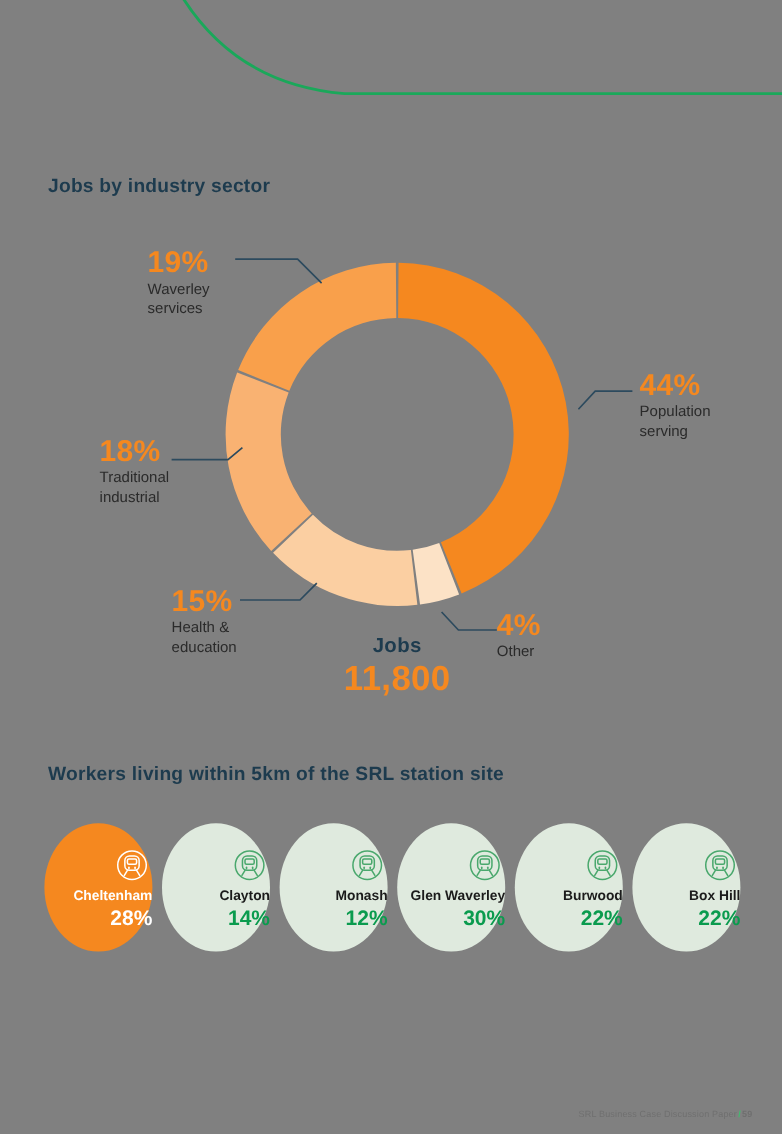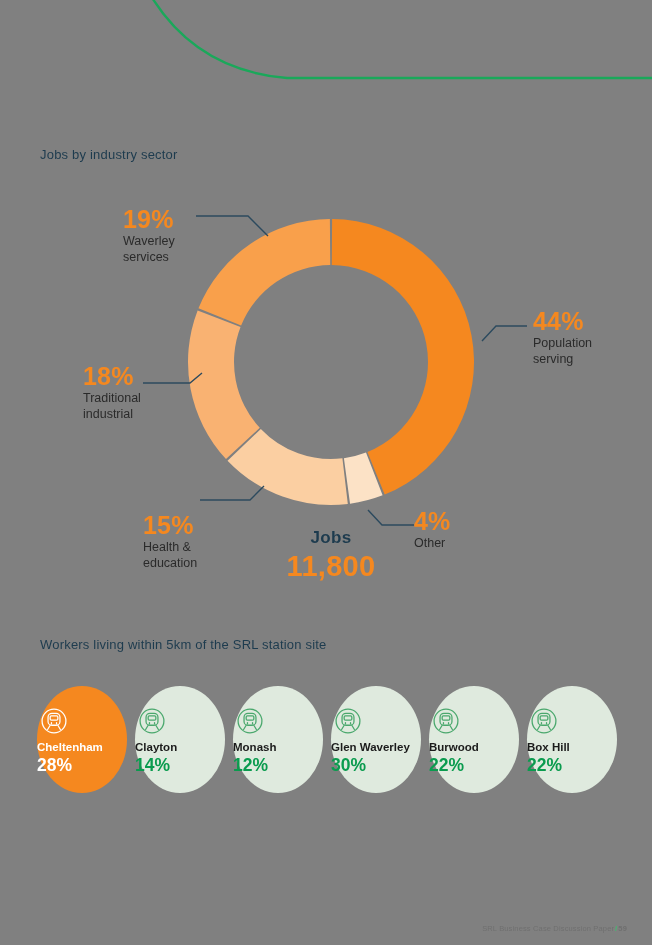--- a/index.html
+++ b/index.html
@@ -23,22 +23,22 @@
     width: 652px;
     height: 100px;
     pointer-events: none;
   }
 
   
   .section-heading {
     position: absolute;
     left: 40px;
     color: #1d3b4e;
-    font-size: 13px;
-    font-weight: normal;
+    font-size: 16px;
+    font-weight: bold;
     letter-spacing: 0.2px;
     white-space: nowrap;
   }
   #jobs-heading { top: 147px; }
   #workers-heading { top: 637px; }
 
   
   .donut-wrap {
     position: absolute;
     left: 0;
@@ -92,42 +92,42 @@
     color: #2a2a2a;
     font-size: 12.5px;
     font-weight: normal;
     display: block;
     line-height: 1.25;
     margin-top: 2px;
   }
 
   #callout-business   { left: 123px; top: 206px; }
   #callout-traditional{ left: 83px;  top: 363px; }
-  #callout-health     { left: 143px; top: 512px; }
+  #callout-health     { left: 143px; top: 488px; }
   #callout-other      { left: 414px; top: 508px; }
   #callout-population { left: 533px; top: 308px; }
 
   
   .station-row {
     position: absolute;
     left: 37px;
     top: 686px;
     width: 580px;
     height: 108px;
     display: flex;
     gap: 8px;
   }
   .station {
     width: 97px;
     height: 107px;
     border-radius: 50%;
     background: #dfeade;
     display: flex;
     flex-direction: column;
-    align-items: flex-start;
+    align-items: flex-end;
     justify-content: center;
     box-sizing: border-box;
   }
   .station.active { background: #F5881F; }
 
   .station .train-icon {
     width: 34px;
     height: 34px;
     margin-bottom: 3px;
     display: block;

